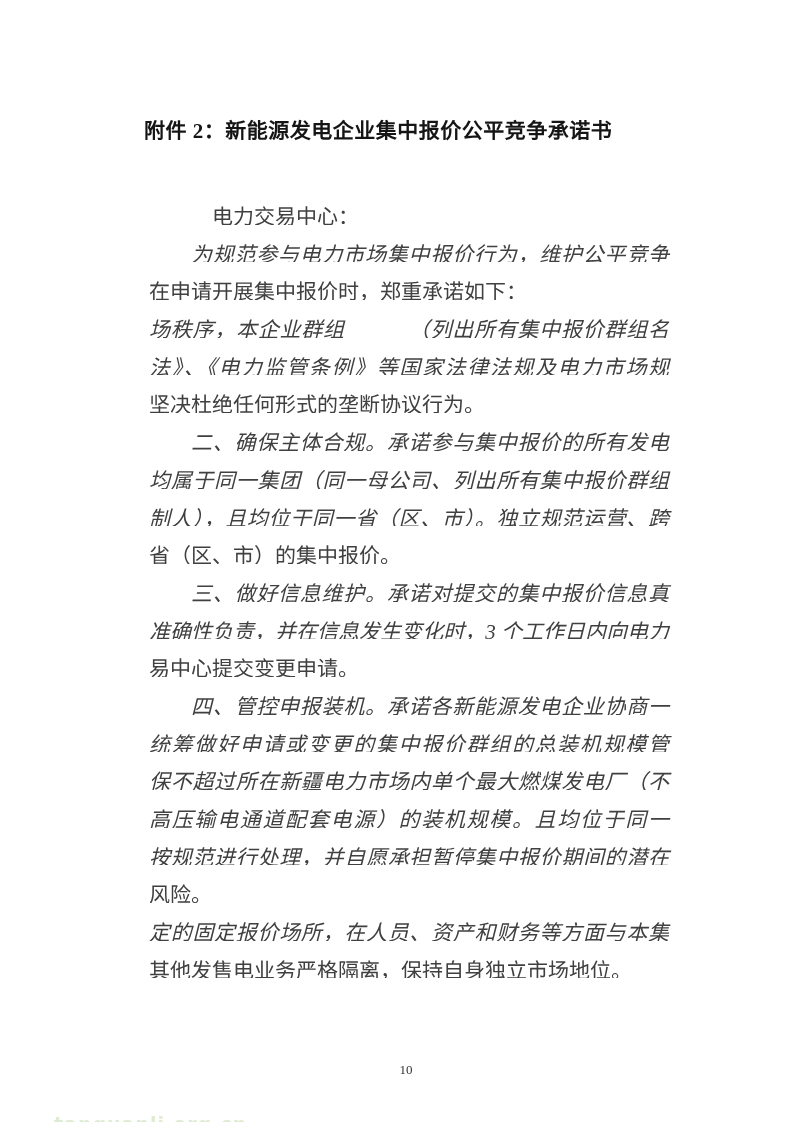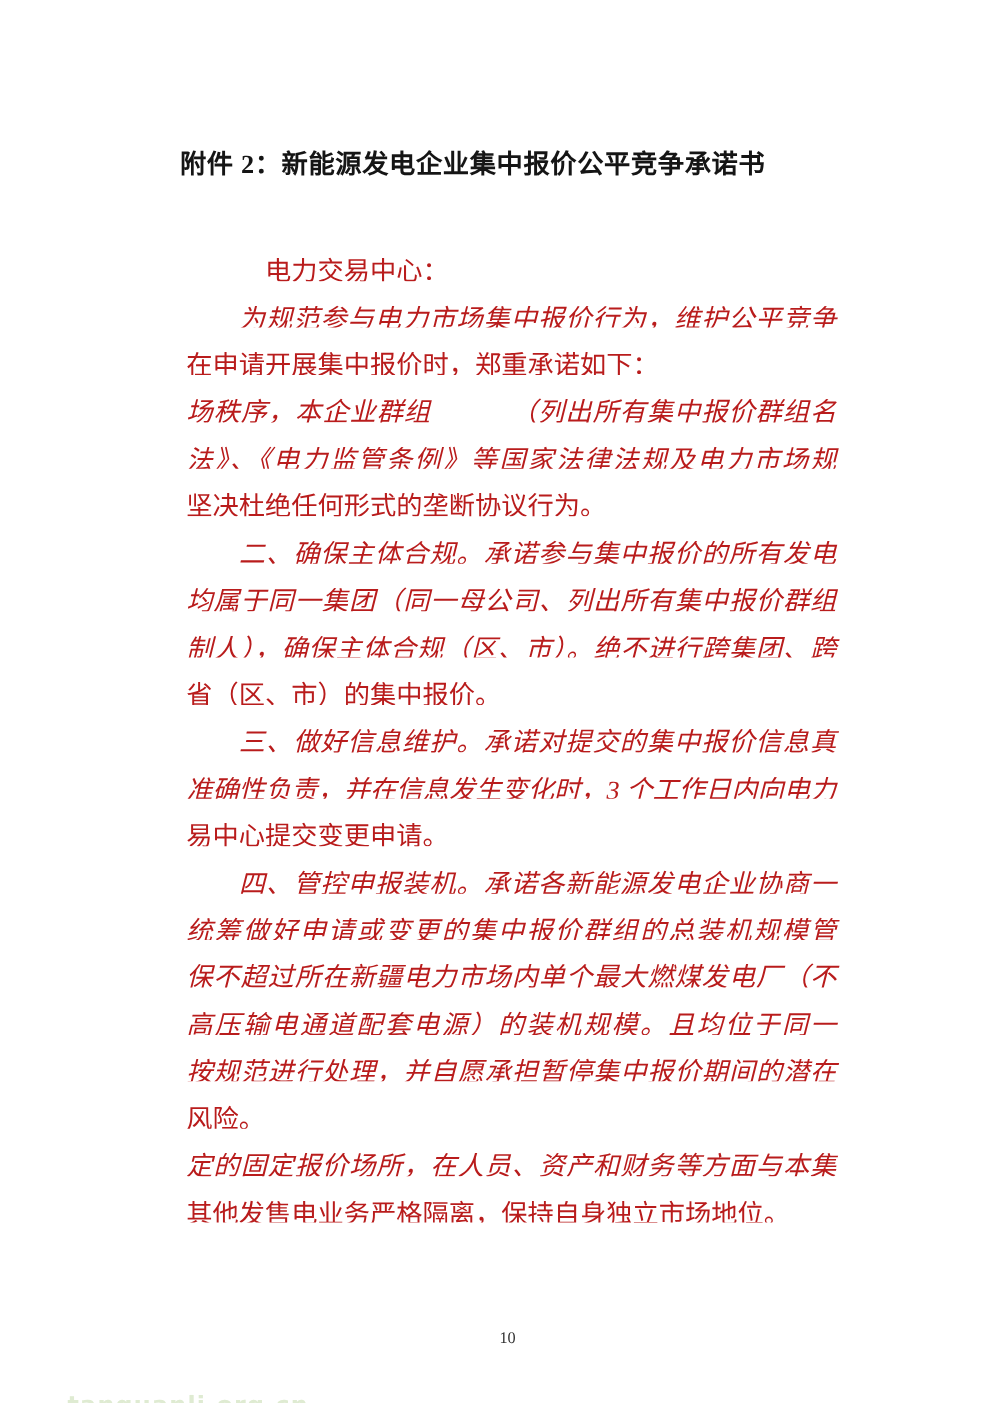--- a/index.html
+++ b/index.html
@@ -44,30 +44,30 @@
     margin-left: 28px;
   }
 </style>
 </head>
 <body>
 
 <div class="page" style="background: rgb(255, 255, 255);">
 
   <h1 class="doc-title" style="color: rgb(21, 21, 21);">附件 2：新能源发电企业集中报价公平竞争承诺书</h1>
 
-  <div class="doc-body" id="doc-body" style="color: #b91c1c;">
+  <div class="doc-body" id="doc-body" style="color: #404040;">
       <div class="line">______电力交易中心：</div>
       <div class="line just ind">为规范参与电力市场集中报价行为，维护公平竞争的市</div>
       <div class="line">在申请开展集中报价时，郑重承诺如下：</div>
       <div class="line just">场秩序，本企业群组______（列出所有集中报价群组名称）</div>
       <div class="line just">法》、《电力监管条例》等国家法律法规及电力市场规则，</div>
       <div class="line">坚决杜绝任何形式的垄断协议行为。</div>
       <div class="line just ind">二、确保主体合规。承诺参与集中报价的所有发电企业</div>
       <div class="line just">均属于同一集团（同一母公司、列出所有集中报价群组名称</div>
-      <div class="line just">制人），确保主体合规（区、市）。绝不进行跨集团、跨</div>
+      <div class="line just">制人），且均位于同一省（区、市）。独立规范运营、跨</div>
       <div class="line">省（区、市）的集中报价。</div>
       <div class="line just ind">三、做好信息维护。承诺对提交的集中报价信息真实性、</div>
       <div class="line just">准确性负责，并在信息发生变化时，3 个工作日内向电力交</div>
       <div class="line">易中心提交变更申请。</div>
       <div class="line just ind">四、管控申报装机。承诺各新能源发电企业协商一致，</div>
       <div class="line just">统筹做好申请或变更的集中报价群组的总装机规模管控，确</div>
       <div class="line just">保不超过所在新疆电力市场内单个最大燃煤发电厂（不含特</div>
       <div class="line just">高压输电通道配套电源）的装机规模。且均位于同一省，需</div>
       <div class="line just">按规范进行处理，并自愿承担暂停集中报价期间的潜在损失</div>
       <div class="line">风险。</div>

